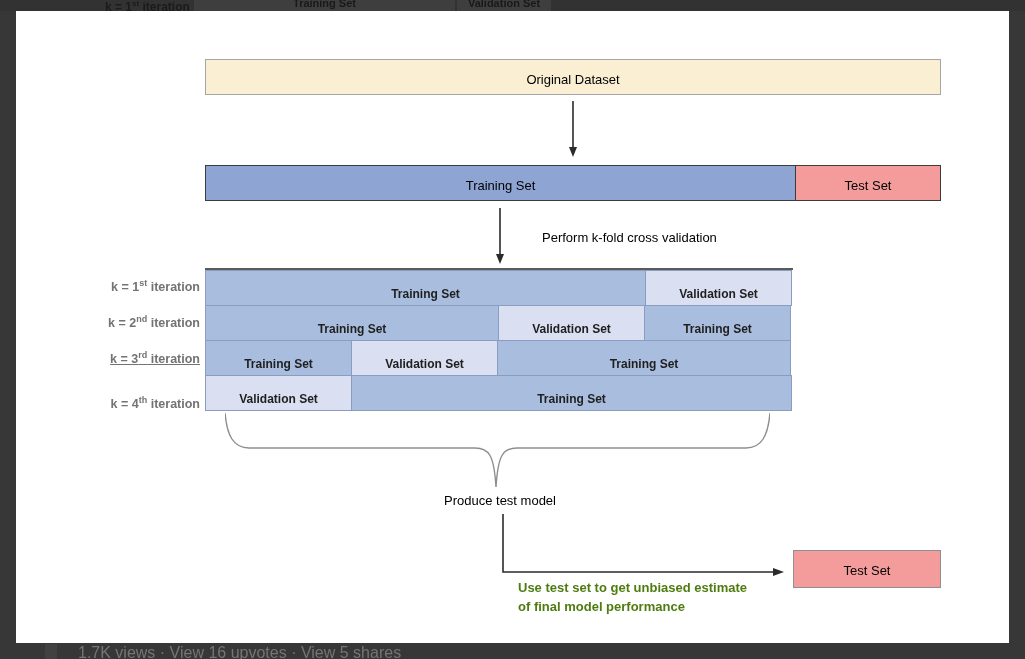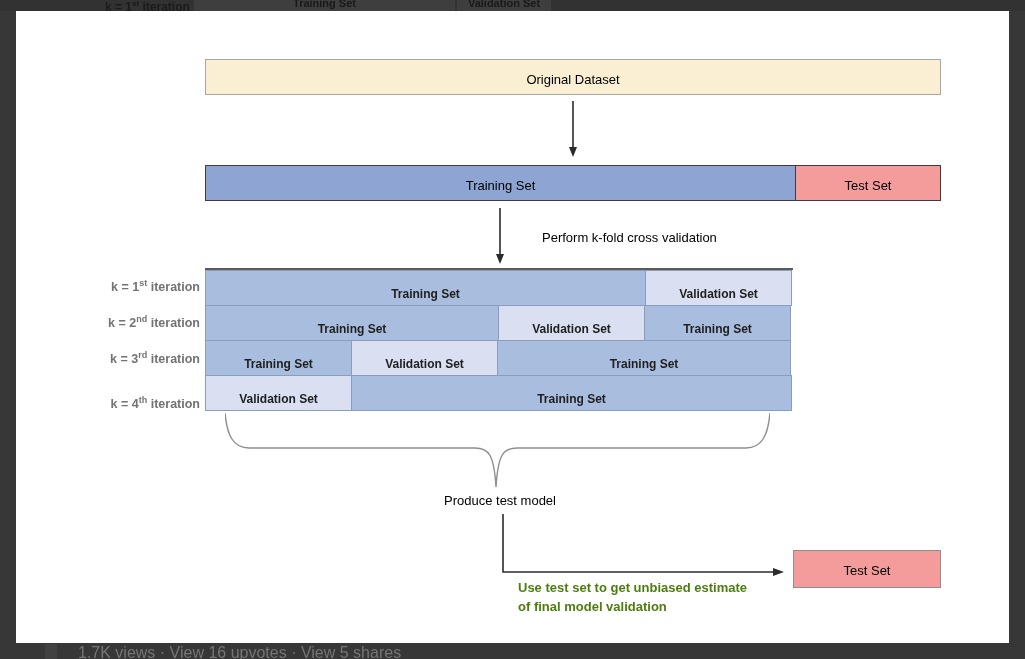--- a/index.html
+++ b/index.html
@@ -159,21 +159,21 @@
     <path class="arrow-head" d="M1 46 L9 46 L5 56 Z"></path>
   </svg>
   <div class="abs diagram-text" style="left:494px; top:219px;margin-left:32px;">Perform k-fold cross validation</div>
 
   <div class="krow-label" style="top:267px;">
     <span>k = 1</span><sup>st</sup><span> iteration</span>
   </div>
   <div class="krow-label" style="top:303px;">
     <span>k = 2</span><sup>nd</sup><span> iteration</span>
   </div>
-  <div class="krow-label" style="top:339px;">
+  <div class="krow-label" style="top:339px;text-decoration:underline;">
     <span>k = 3</span><sup>rd</sup><span> iteration</span>
   </div>
   <div class="krow-label" style="top:384px;">
     <span>k = 4</span><sup>th</sup><span> iteration</span>
   </div>
 
   <div class="abs kfold-grid">
     <div class="kfold-row">
       <div class="kcell training f3">Training Set</div>
       <div class="kcell validation f1">Validation Set</div>
@@ -200,21 +200,21 @@
 
   <div class="abs diagram-text produce-label">Produce test model</div>
 
   <svg class="abs" style="left:486px; top:503px;" width="288" height="64" viewBox="0 0 288 64">
     <polyline class="arrow-line" points="1,0 1,58 272,58"></polyline>
     <path class="arrow-head" d="M271 54 L271 62 L282 58 Z"></path>
   </svg>
 
   <div class="abs use-test-label">
     <div>Use test set to get unbiased estimate</div>
-    <div>of final model validation</div>
+    <div>of final model performance</div>
   </div>
 
   <div class="abs final-test-box">
     <span class="diagram-text">Test Set</span>
   </div>
 
 </div>
 
 <div class="footer-accent"></div>
 <div class="footer-stats">1.7K views · View 16 upvotes · View 5 shares</div>

